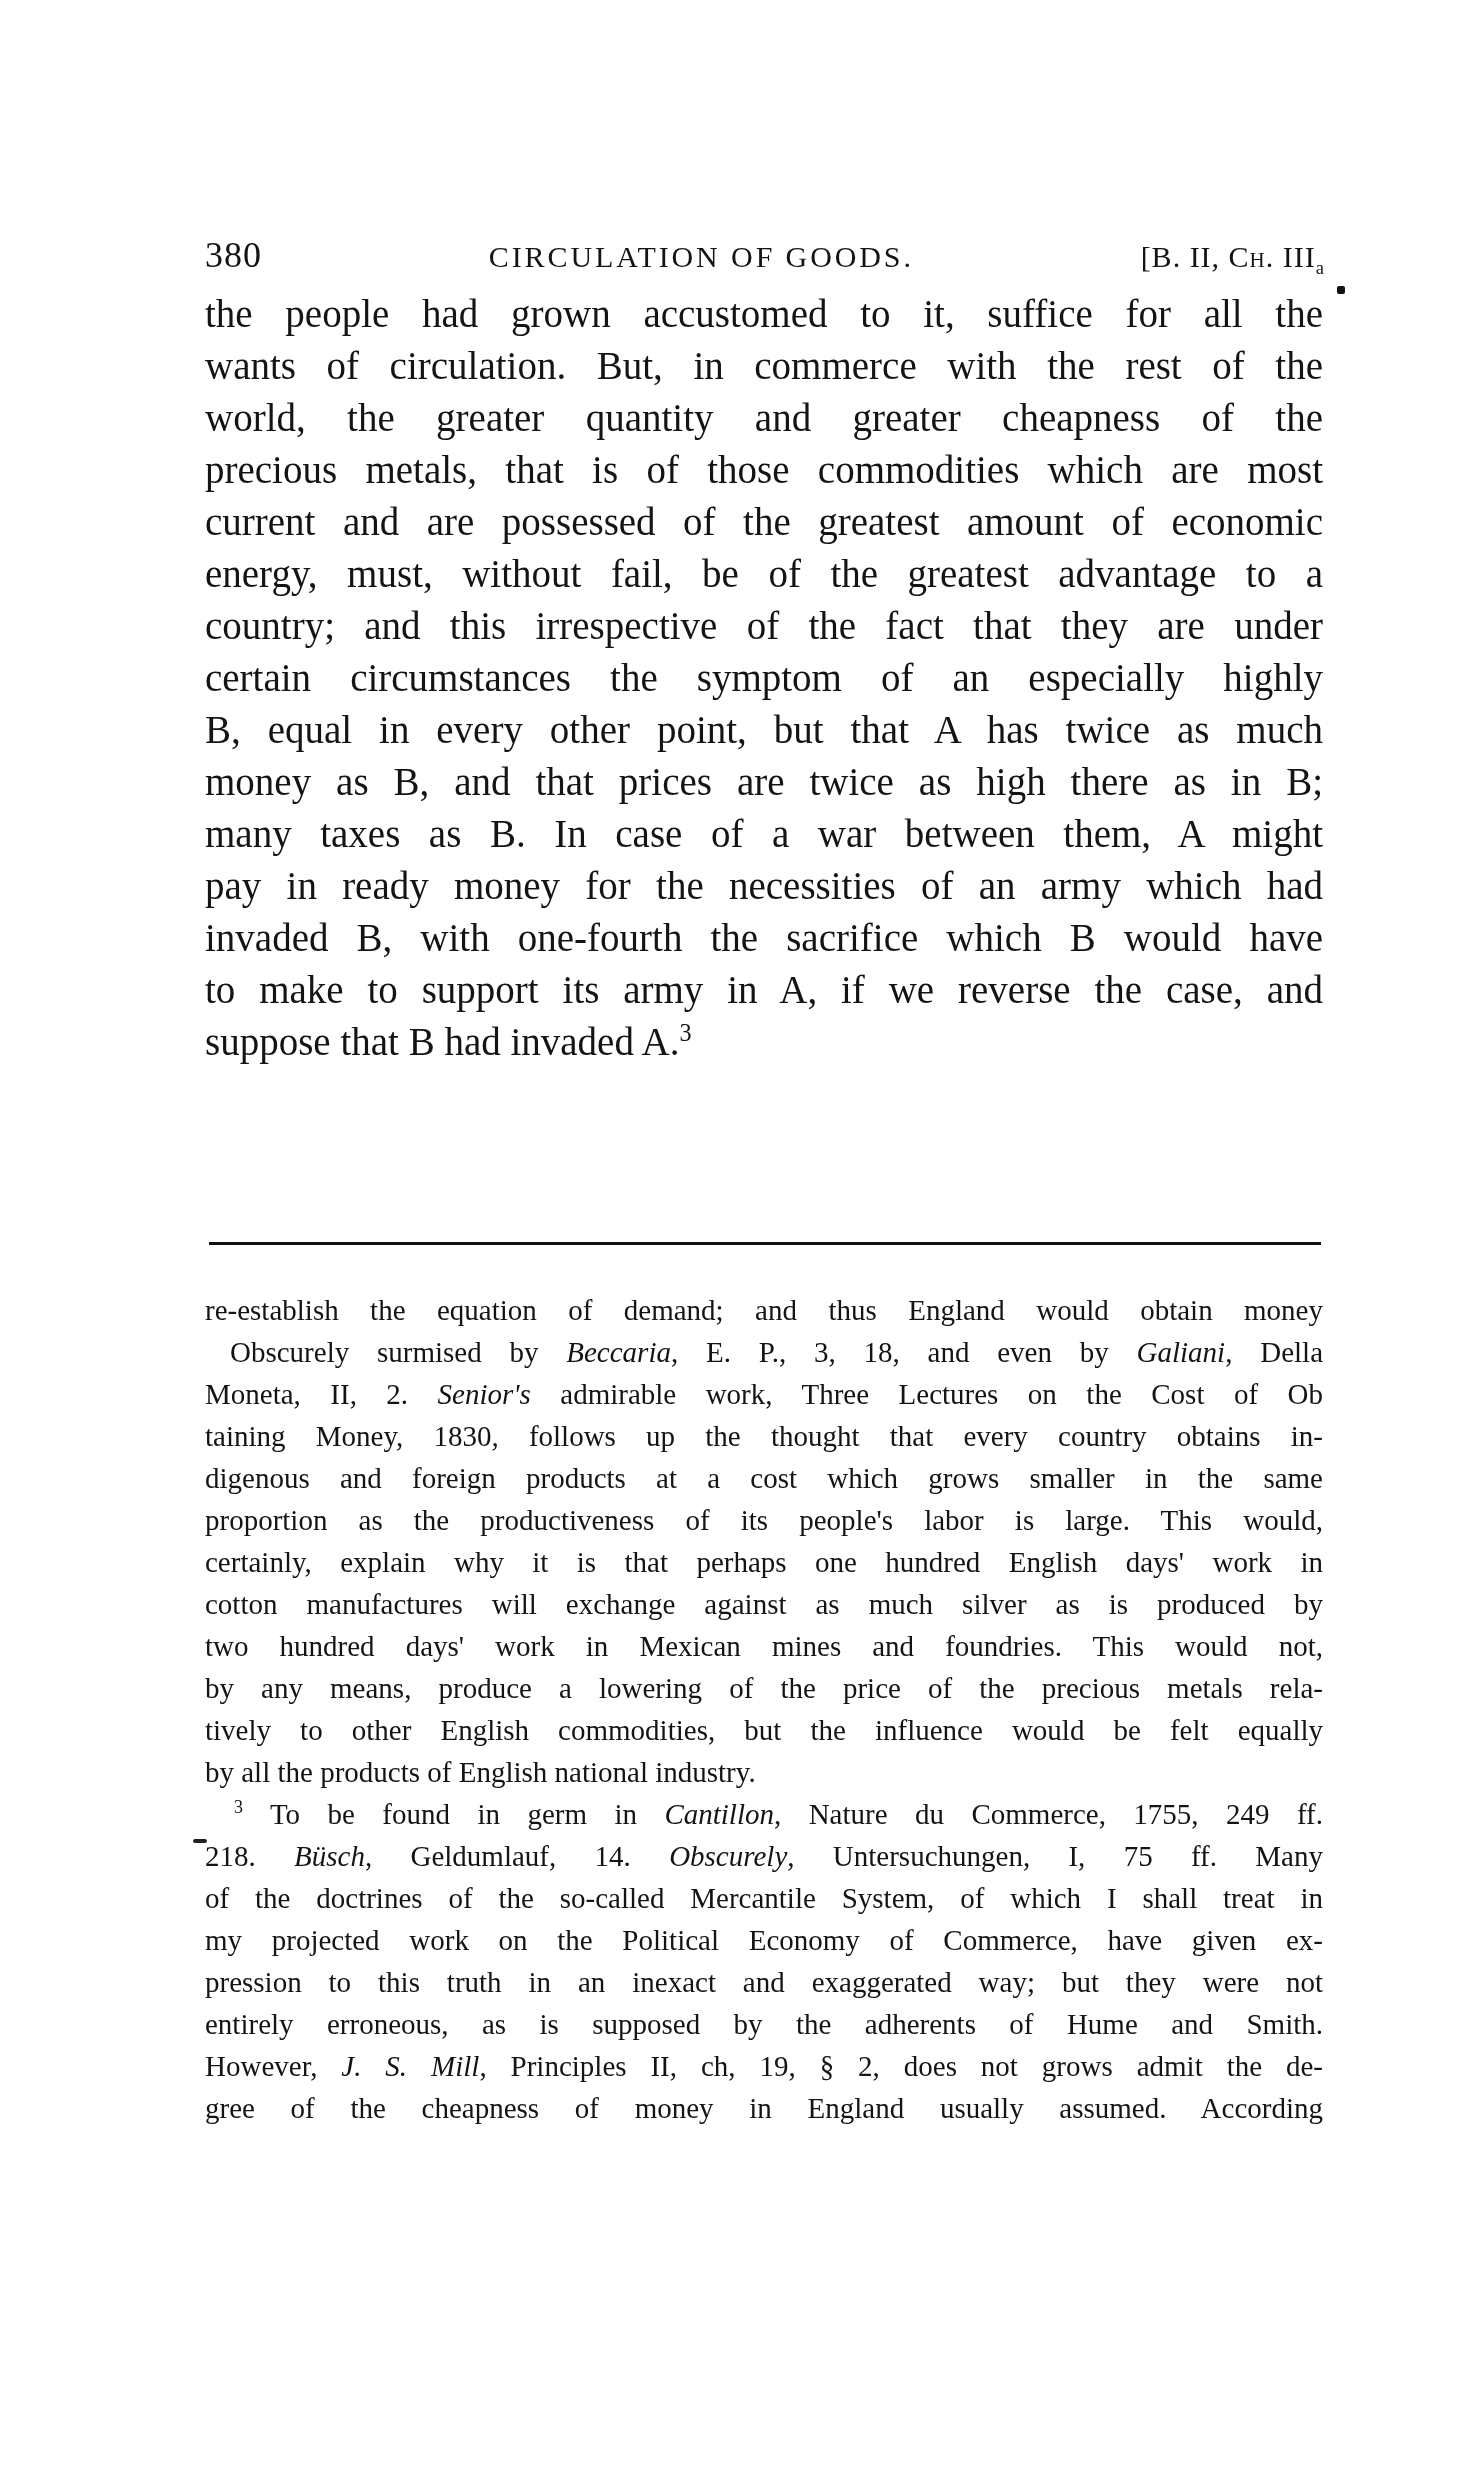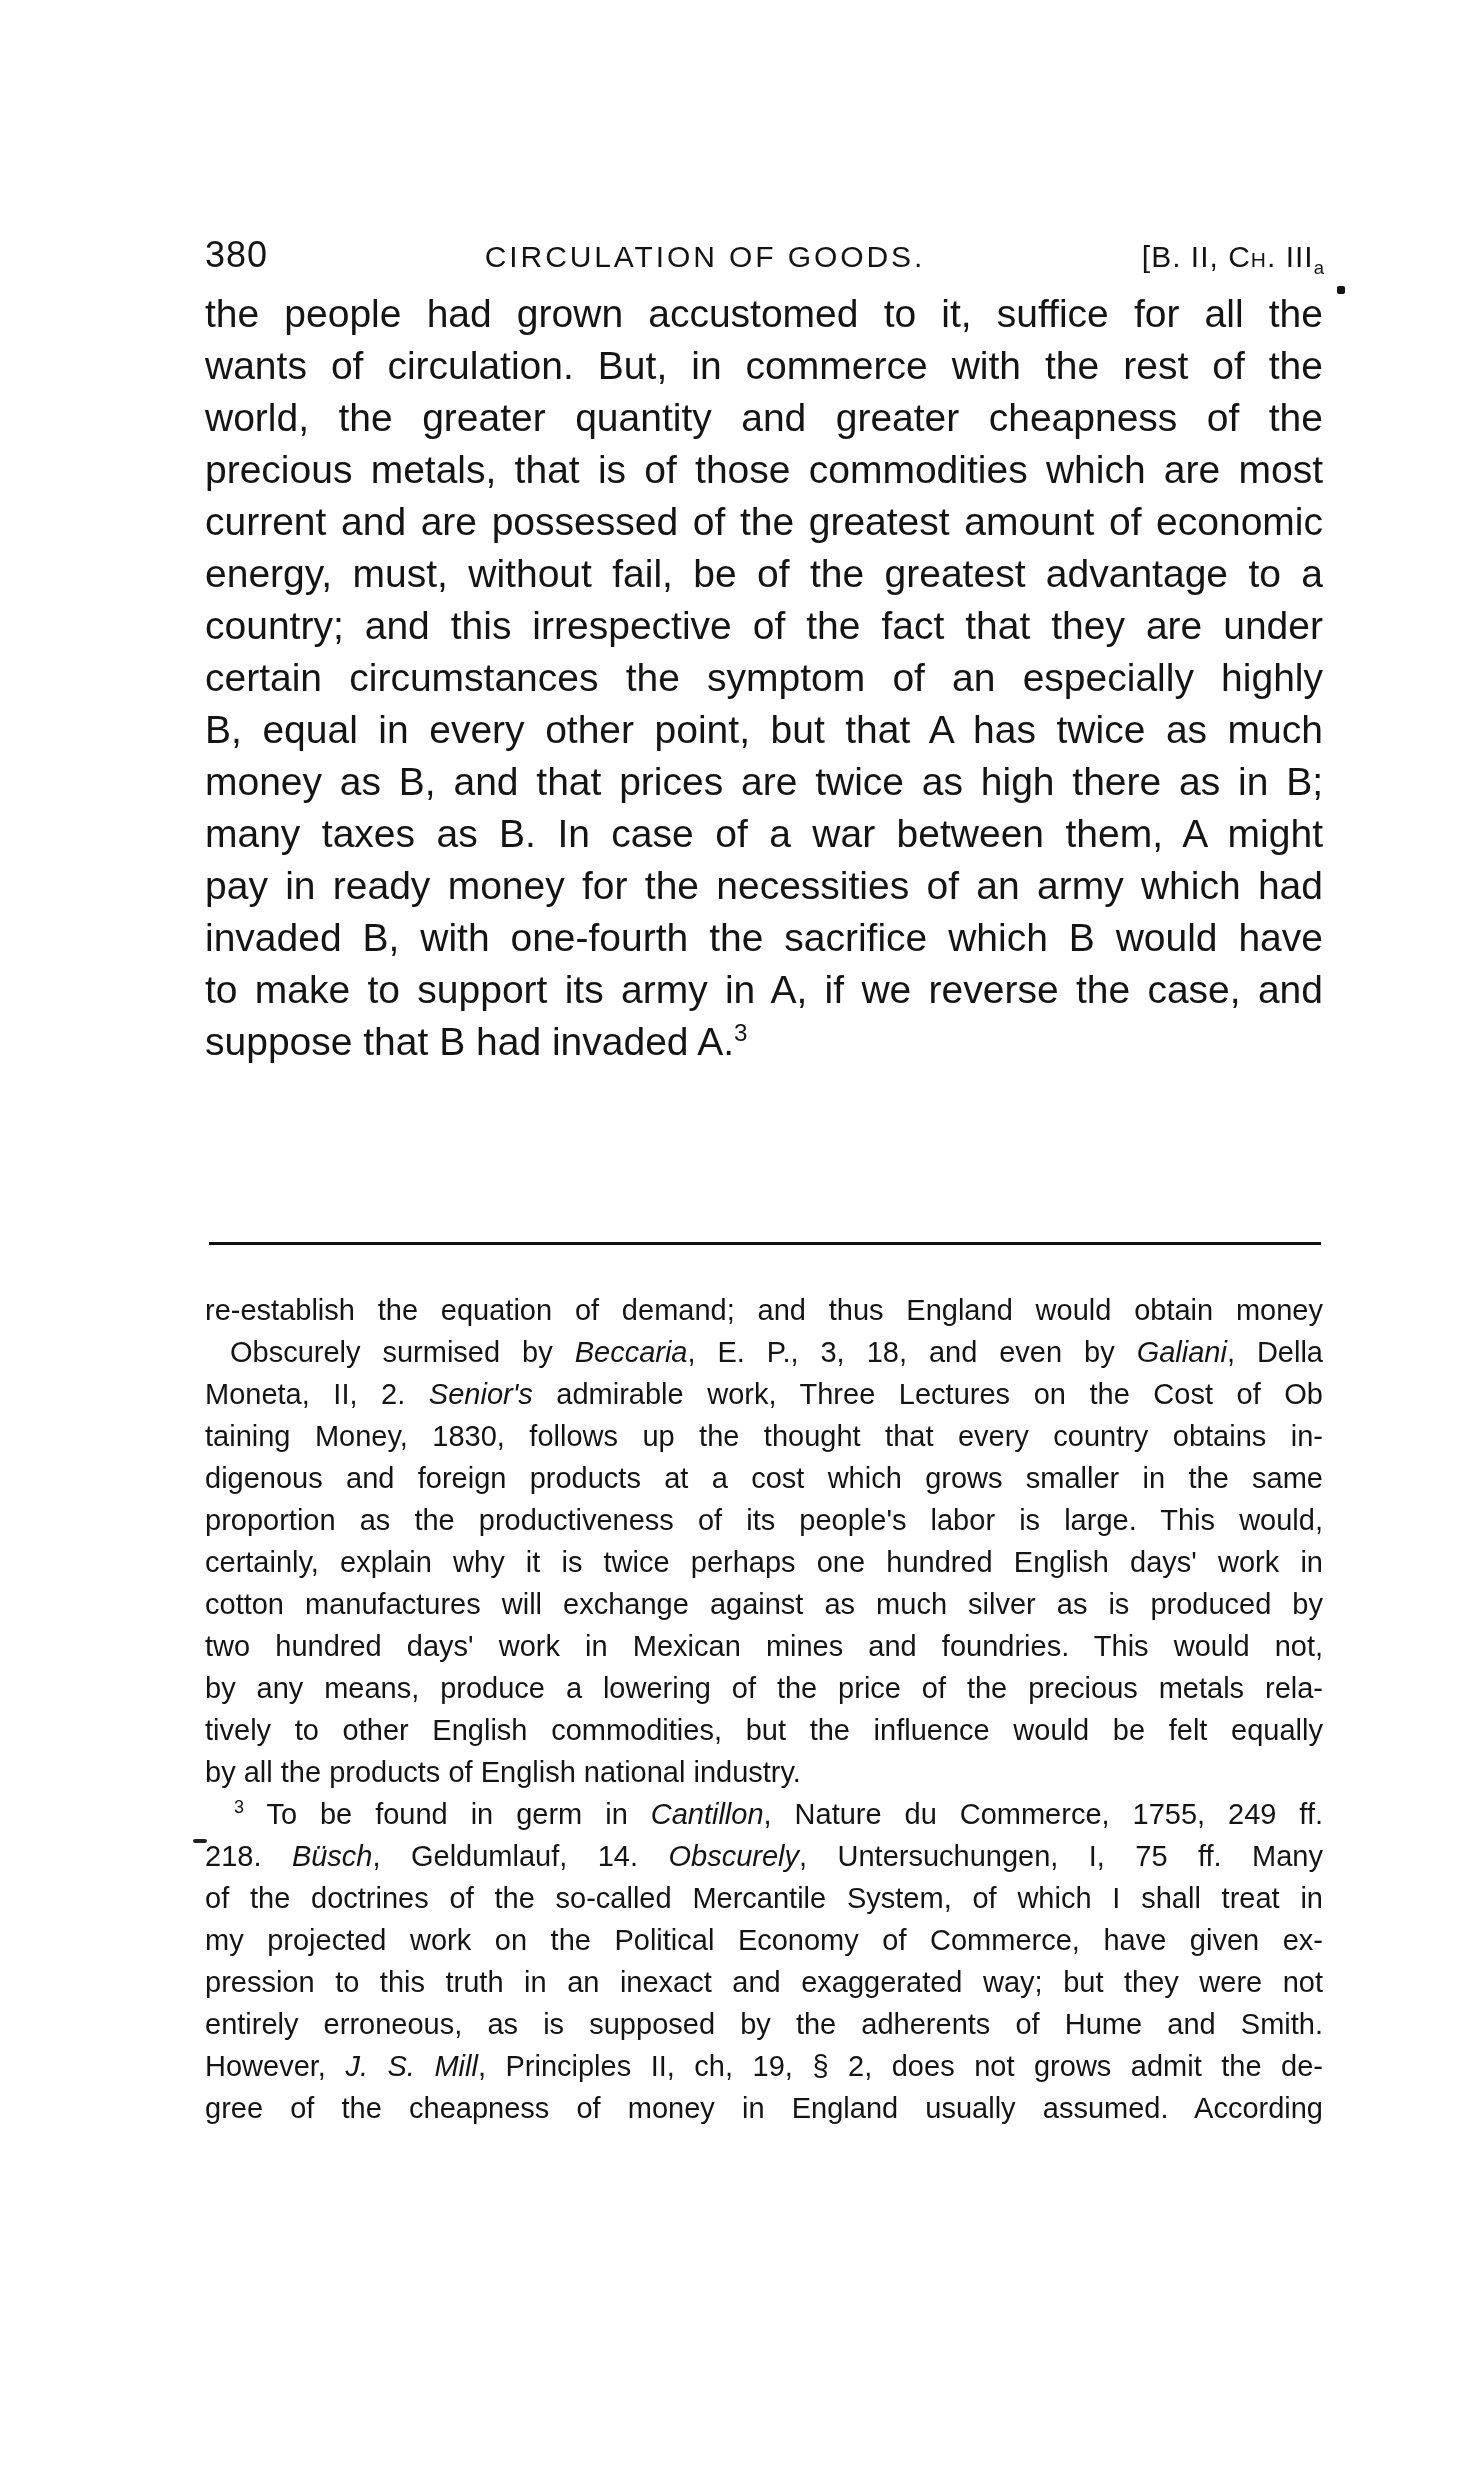--- a/index.html
+++ b/index.html
@@ -2,21 +2,21 @@
 <html><head>
 <meta charset="utf-8">
 <style>
   html, body { margin: 0; padding: 0; background: #ffffff; }
   .page {
     position: relative;
     width: 1482px;
     height: 2251px;
     background: #ffffff;
     color: #141414;
-    font-family: Liberation Sans, sans-serif;
+    font-family: Liberation Serif, serif;
     overflow: hidden;
   }
   .runhead {
     position: absolute;
     top: 234px;
     left: 205px;
     width: 1120px;
     display: flex;
     justify-content: space-between;
     align-items: baseline;
@@ -105,21 +105,21 @@
 
   <div class="fnrule"></div>
 
   <div class="footnotes">
       <div class="tline"><span>re-establish the equation of demand; and thus England would obtain money</span></div>
       <div class="tline" style="padding-left: 25px;"><span>Obscurely surmised by </span><span class="it">Beccaria</span><span>, E. P., 3, 18, and even by </span><span class="it">Galiani</span><span>, Della</span></div>
       <div class="tline"><span>Moneta, II, 2.  </span><span class="it">Senior's</span><span> admirable work, Three Lectures on the Cost of Ob</span></div>
       <div class="tline"><span>taining Money, 1830, follows up the thought that every country obtains in-</span></div>
       <div class="tline"><span>digenous and foreign products at a cost which grows smaller in the same</span></div>
       <div class="tline"><span>proportion as the productiveness of its people's labor is large.  This would,</span></div>
-      <div class="tline"><span>certainly, explain why it is twice perhaps one hundred English days' work in</span></div>
+      <div class="tline"><span>certainly, explain why it is that perhaps one hundred English days' work in</span></div>
       <div class="tline"><span>cotton manufactures will exchange against as much silver as is produced by</span></div>
       <div class="tline"><span>two hundred days' work in Mexican mines and foundries.  This would not,</span></div>
       <div class="tline"><span>by any means, produce a lowering of the price of the precious metals rela-</span></div>
       <div class="tline"><span>tively to other English commodities, but the influence would be felt equally</span></div>
       <div class="tline end"><span>by all the products of English national industry.</span></div>
       <div class="tline" style="padding-left: 29px;"><span class="sup">3</span><span> To be found in germ in </span><span class="it">Cantillon</span><span>, Nature du Commerce, 1755, 249 ff.</span></div>
       <div class="tline"><span>218.  </span><span class="it">Büsch</span><span>, Geldumlauf, 14.  </span><span class="it">Obscurely</span><span>, Untersuchungen, I, 75 ff.  Many</span></div>
       <div class="tline"><span>of the doctrines of the so-called Mercantile System, of which I shall treat in</span></div>
       <div class="tline"><span>my projected work on the Political Economy of Commerce, have given ex-</span></div>
       <div class="tline"><span>pression to this truth in an inexact and exaggerated way; but they were not</span></div>

